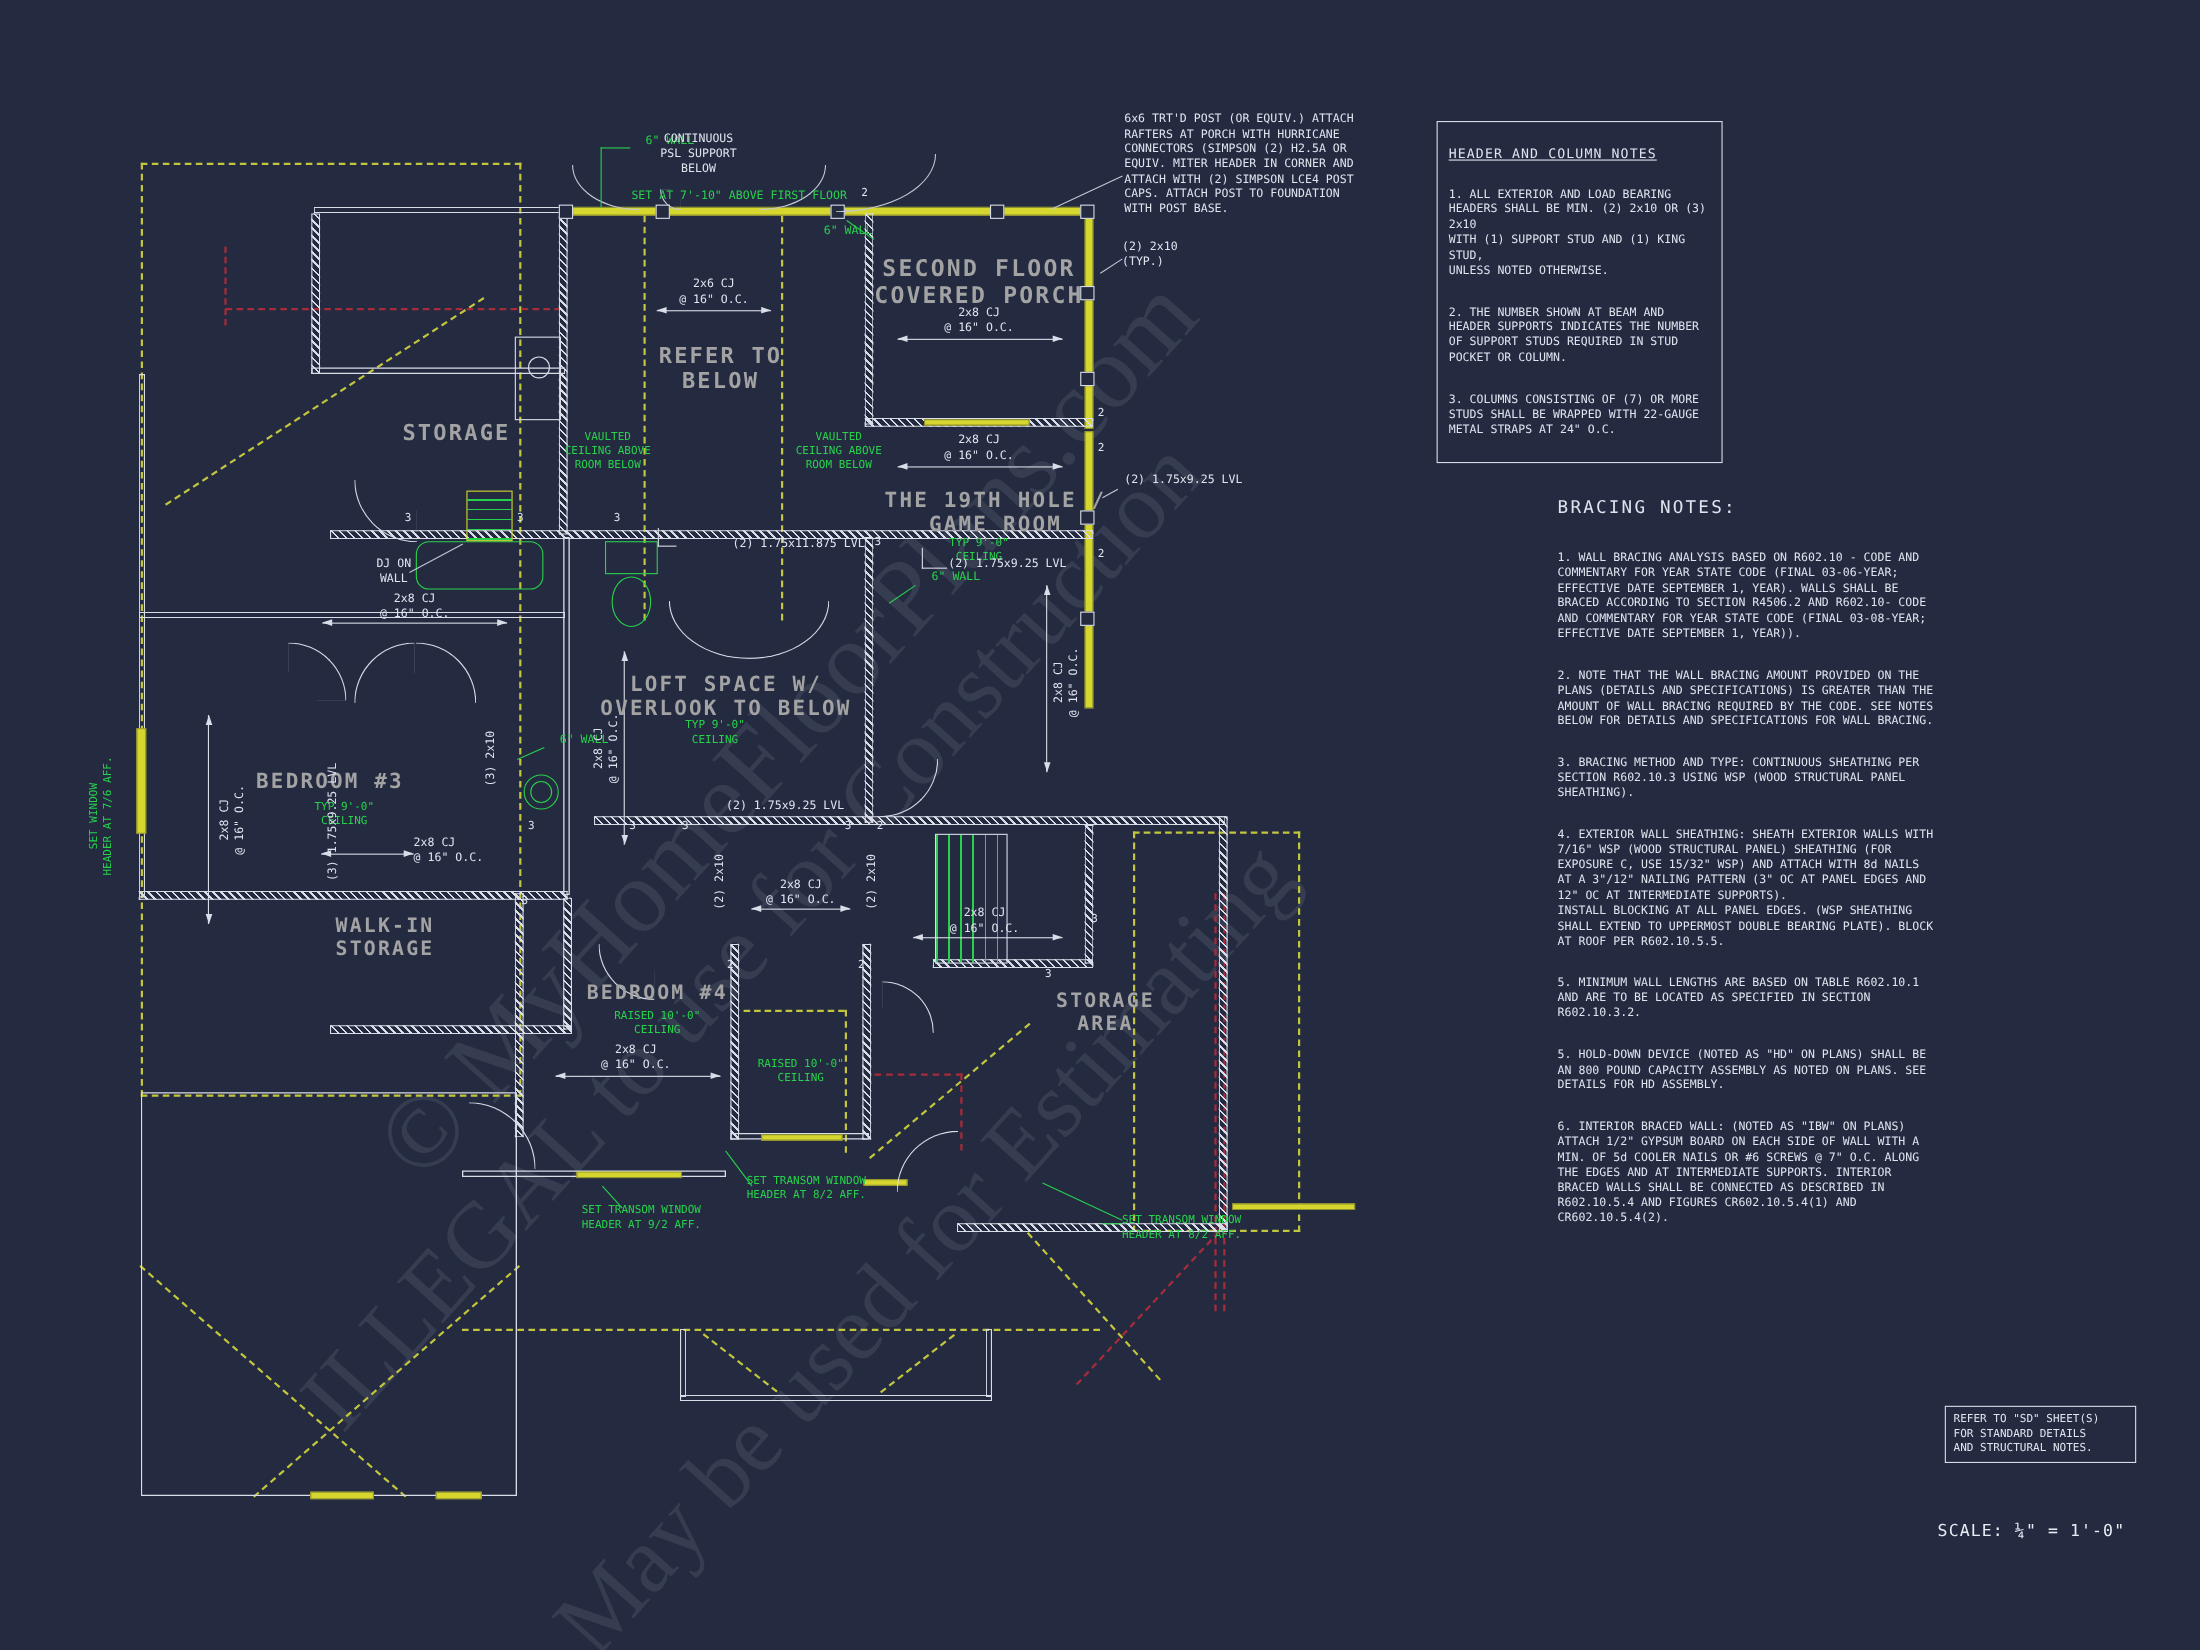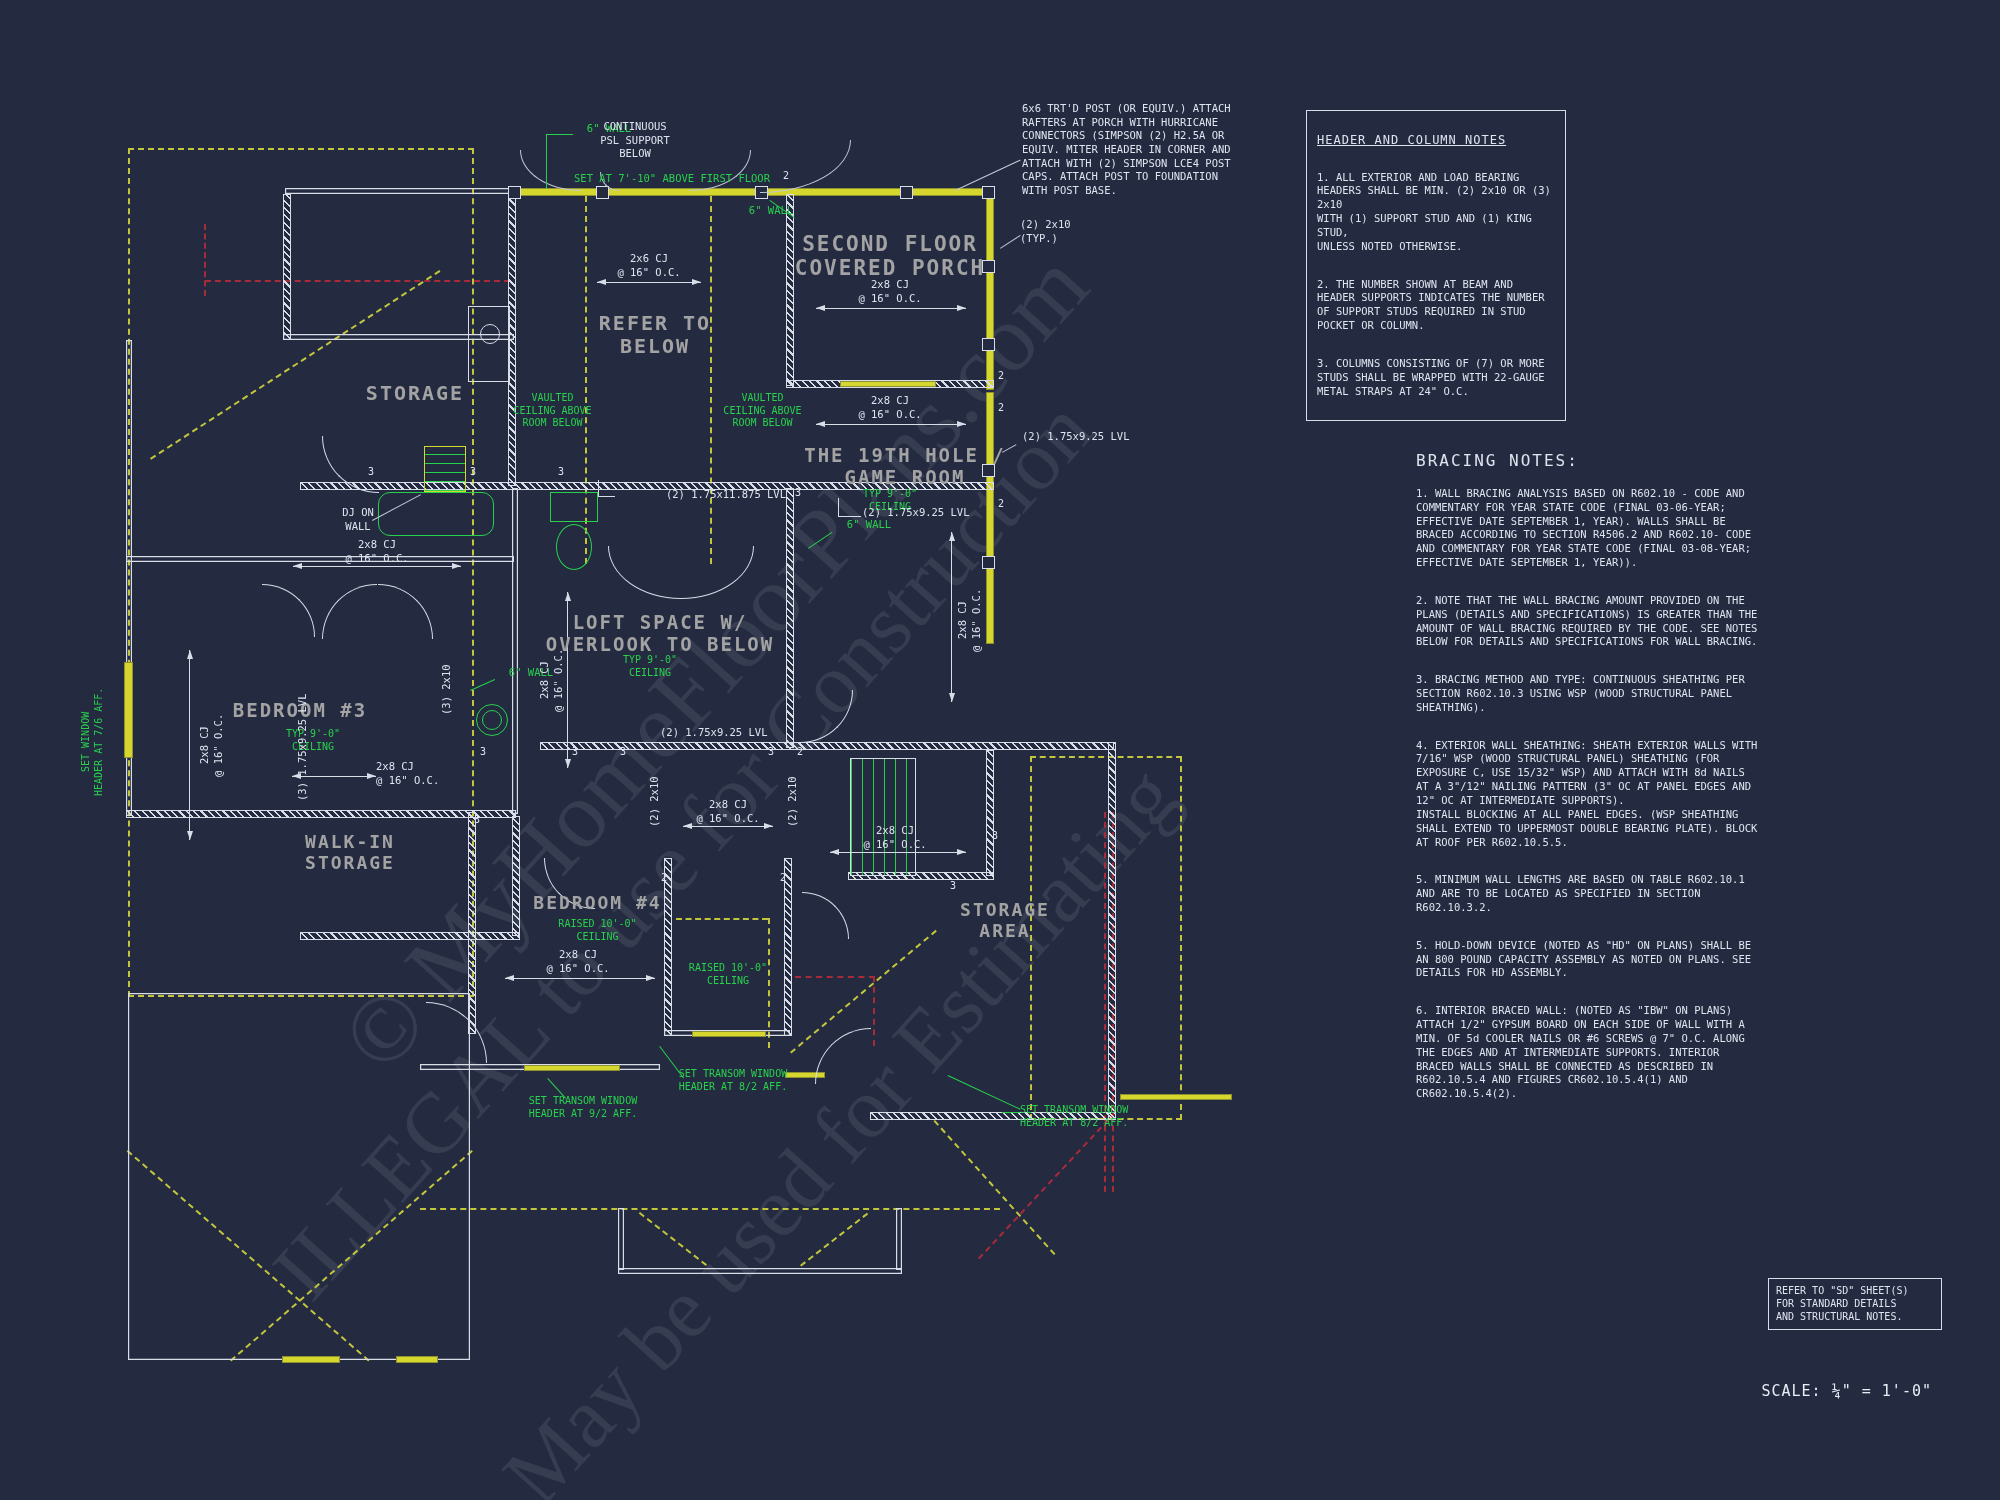--- a/index.html
+++ b/index.html
@@ -49,21 +49,21 @@
   .gcirc{border:1.5px solid #28d14c;border-radius:50%;}
   .wbox{border:1.1px solid #d9dde8;}
   .wcirc{border:1.1px solid #d9dde8;border-radius:50%;}
   .stairsV{background:repeating-linear-gradient(90deg,#28d14c 0 1.5px,rgba(0,0,0,0) 1.5px 11px);border:1px solid #d9dde8;}
   .stairsH{background:repeating-linear-gradient(0deg,#28d14c 0 1.5px,rgba(0,0,0,0) 1.5px 9px);border:1px solid #d6d72e;}
   
   .notes{position:absolute;color:#dfe4ee;font-size:10.5px;line-height:1.32;white-space:pre-line;}
   .nbox{border:1px solid #d9dde8;padding:8px 10px;}
   .ntitle{text-decoration:underline;font-size:12px;letter-spacing:1px;margin-bottom:8px;white-space:nowrap;}
   .npar{margin-bottom:10px;}
-  .btitle{font-size:16px;letter-spacing:2px;margin-bottom:2px;}
+  .btitle{font-size:16px;letter-spacing:2px;margin-bottom:16px;}
   .sheettitle{display:inline-block;font-size:27px;letter-spacing:2px;color:#e8ecf4;
               border-bottom:2px solid #e8ecf4;padding-bottom:2px;white-space:nowrap;}
   .scaletxt{font-size:15px;color:#e8ecf4;letter-spacing:1px;}
 </style>
 </head>
 <body>
 
 <div id="canvas">
 
   <div class="wm" style="left:360px;top:1000px;font-size:95px;transform:rotate(-48deg);">© MyHomeFloorPlans.com</div>

